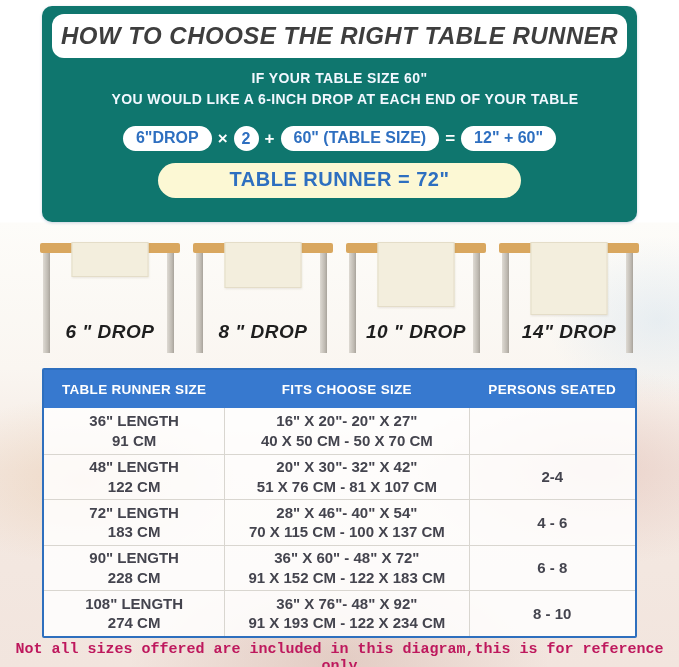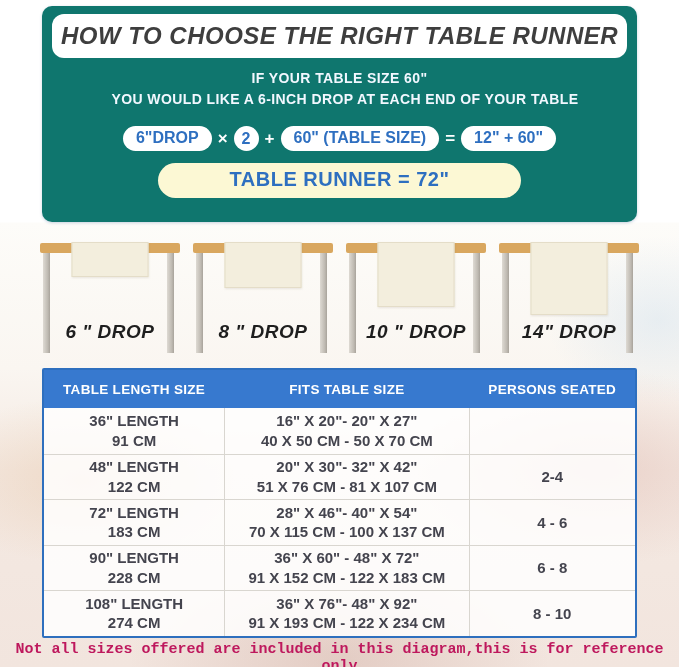--- a/index.html
+++ b/index.html
@@ -156,22 +156,22 @@
       <div class="leg left"></div>
       <div class="leg right"></div>
       <div class="tabletop"></div>
       <div class="runner"></div>
       <div class="drop-label">14" DROP</div>
     </div>
   </div>
 
   <div class="size-table">
     <div class="thead">
-      <div class="hcell c1">TABLE LENGTH SIZE</div>
-      <div class="hcell c2">FITS TABLE SIZE</div>
+      <div class="hcell c1">TABLE RUNNER SIZE</div>
+      <div class="hcell c2">FITS CHOOSE SIZE</div>
       <div class="hcell c3">PERSONS SEATED</div>
     </div>
     <div class="tbody">
 
       <div class="trow">
         <div class="tcell c1">
           <span>36" LENGTH</span>
           <span>91 CM</span>
         </div>
         <div class="tcell c2">

